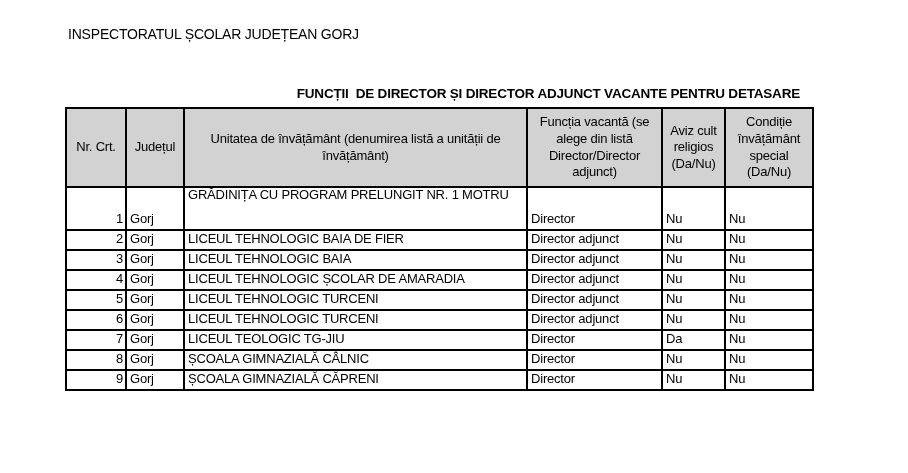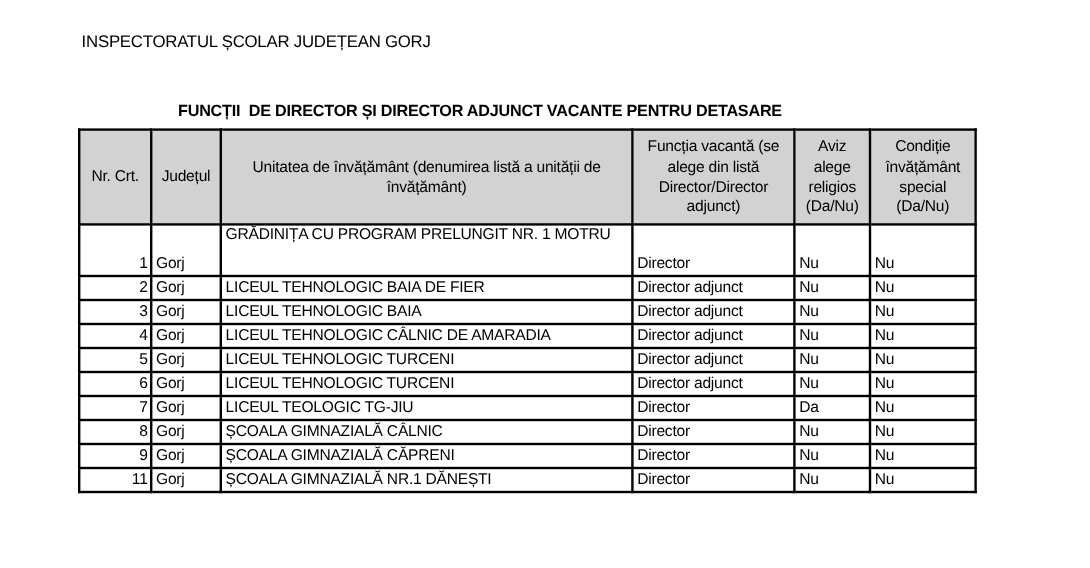--- a/index.html
+++ b/index.html
@@ -25,21 +25,21 @@
     top: 26px;
     font-size: 14px;
     letter-spacing: -0.2px;
     white-space: nowrap;
   }
   .title-wrap {
     position: absolute;
     left: 0;
     top: 84px;
     width: 800px;
-    text-align: center;
+    text-align: right;
   }
   .doc-title {
     font-weight: bold;
     font-size: 13.5px;
     white-space: pre;
     letter-spacing: -0.2px;
   }
   table.vac-table {
     position: absolute;
     left: 65px;
@@ -100,21 +100,21 @@
       <col style="width:135px">
       <col style="width:63px">
       <col style="width:88px">
     </colgroup>
     <thead>
       <tr>
         <th>Nr. Crt.</th>
         <th>Județul</th>
         <th>Unitatea de învățământ (denumirea listă a unității de învățământ)</th>
         <th>Funcția vacantă (se alege din listă Director/Director adjunct)</th>
-        <th>Aviz alege religios (Da/Nu)</th>
+        <th>Aviz cult religios (Da/Nu)</th>
         <th>Condiție învățământ special (Da/Nu)</th>
       </tr>
     </thead>
     <tbody id="table-body">
         <tr class="tall">
     <td class="c-nr">1</td>
     <td class="c-judet">Gorj</td>
     <td class="c-unitate">GRĂDINIȚA CU PROGRAM PRELUNGIT NR. 1 MOTRU</td>
     <td class="c-functia">Director</td>
     <td class="c-aviz">Nu</td>
@@ -132,21 +132,21 @@
     <td class="c-nr">3</td>
     <td class="c-judet">Gorj</td>
     <td class="c-unitate">LICEUL TEHNOLOGIC BAIA</td>
     <td class="c-functia">Director adjunct</td>
     <td class="c-aviz">Nu</td>
     <td class="c-conditie">Nu</td>
   </tr>
         <tr>
     <td class="c-nr">4</td>
     <td class="c-judet">Gorj</td>
-    <td class="c-unitate">LICEUL TEHNOLOGIC CÂLNIC DE AMARADIA</td>
+    <td class="c-unitate">LICEUL TEHNOLOGIC ȘCOLAR DE AMARADIA</td>
     <td class="c-functia">Director adjunct</td>
     <td class="c-aviz">Nu</td>
     <td class="c-conditie">Nu</td>
   </tr>
         <tr>
     <td class="c-nr">5</td>
     <td class="c-judet">Gorj</td>
     <td class="c-unitate">LICEUL TEHNOLOGIC TURCENI</td>
     <td class="c-functia">Director adjunct</td>
     <td class="c-aviz">Nu</td>
@@ -177,24 +177,16 @@
     <td class="c-conditie">Nu</td>
   </tr>
         <tr>
     <td class="c-nr">9</td>
     <td class="c-judet">Gorj</td>
     <td class="c-unitate">ȘCOALA GIMNAZIALĂ CĂPRENI</td>
     <td class="c-functia">Director</td>
     <td class="c-aviz">Nu</td>
     <td class="c-conditie">Nu</td>
   </tr>
-        <tr>
-    <td class="c-nr">11</td>
-    <td class="c-judet">Gorj</td>
-    <td class="c-unitate">ȘCOALA GIMNAZIALĂ NR.1 DĂNEȘTI</td>
-    <td class="c-functia">Director</td>
-    <td class="c-aviz">Nu</td>
-    <td class="c-conditie">Nu</td>
-  </tr>
       </tbody>
   </table>
 
 </div>
 
 </body></html>

